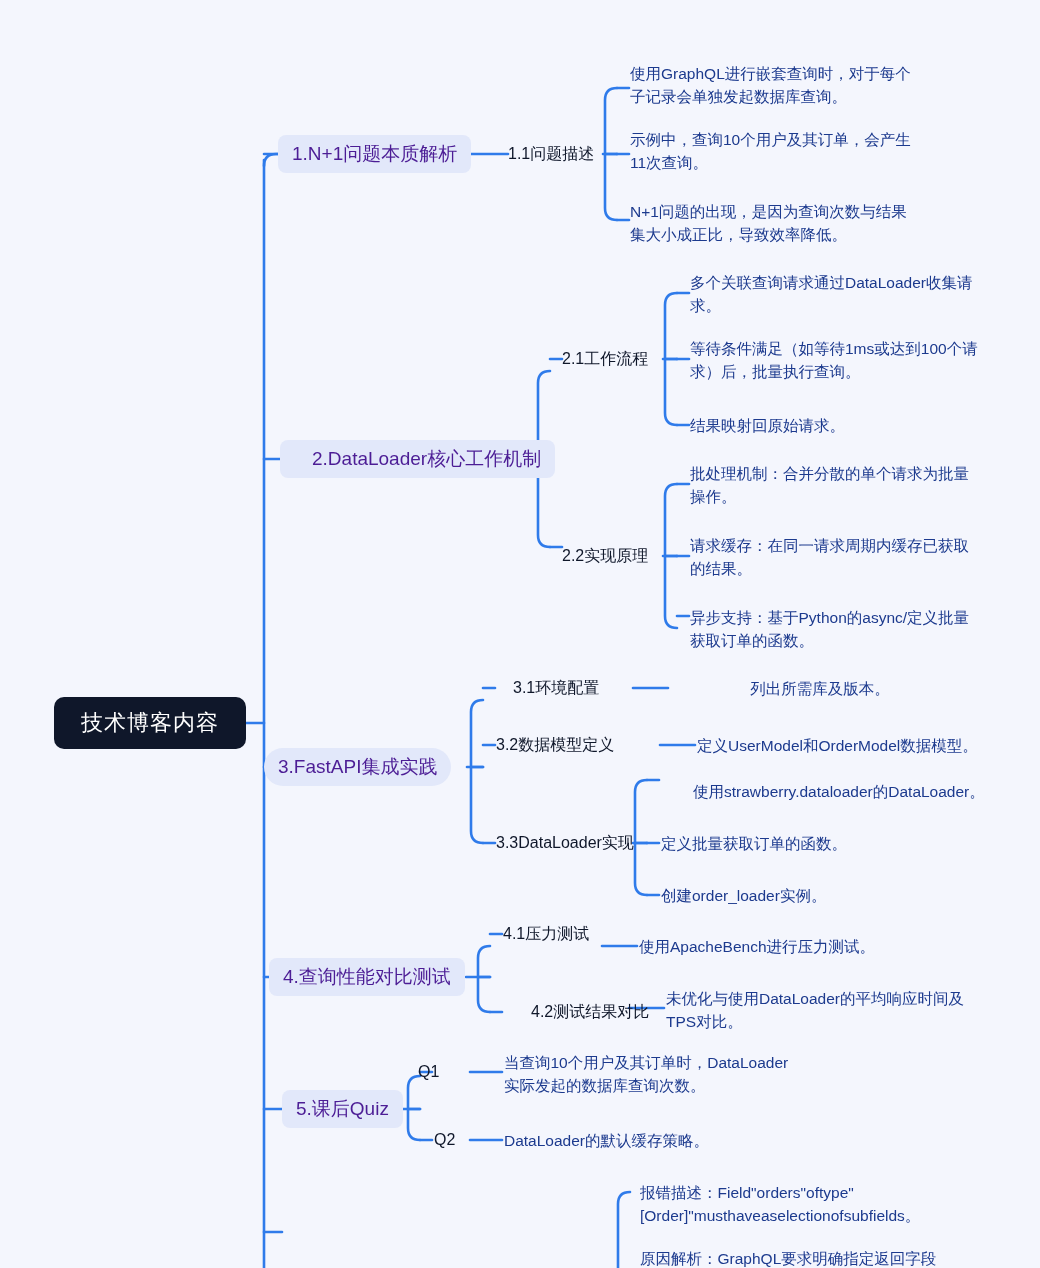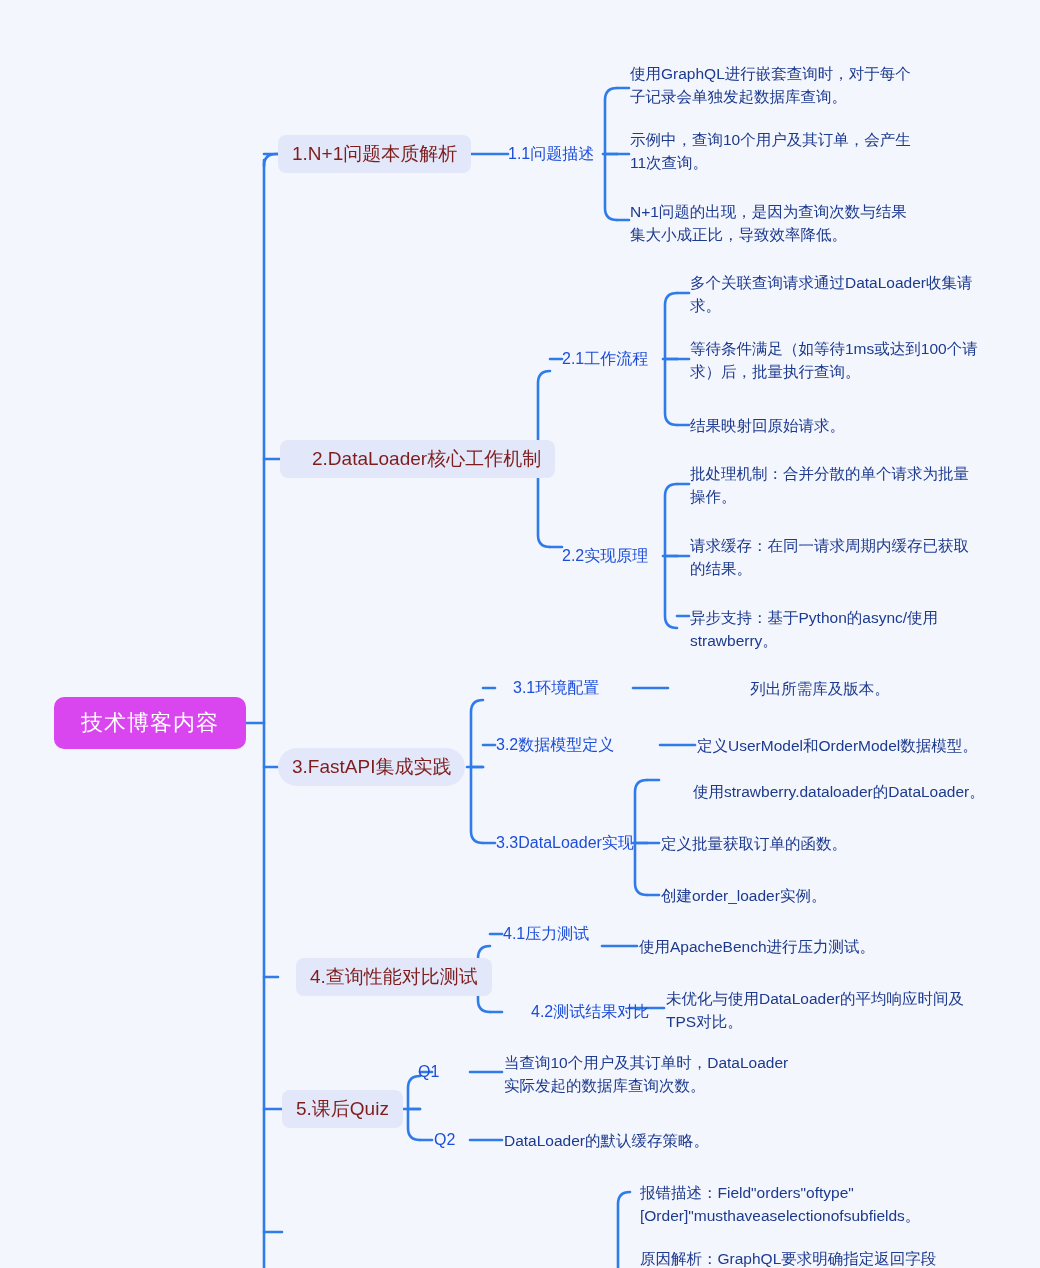--- a/index.html
+++ b/index.html
@@ -11,37 +11,37 @@
     position:relative;
   }
   #canvas{position:absolute;inset:0;width:1040px;height:1268px;}
   svg.wires{position:absolute;left:0;top:0;width:1040px;height:1268px;pointer-events:none;}
 
   .node{position:absolute;box-sizing:border-box;white-space:pre;}
 
   
   .root{
     left:54px;top:697px;width:192px;height:52px;
-    background:#d946ef;border-radius:10px;
+    background:#0f172a;border-radius:10px;
     color:#ffffff;font-size:22px;
     display:flex;align-items:center;justify-content:center;
     letter-spacing:1px;
   }
 
   
   .lvl2{
     background:#e2e8fa;border-radius:8px;
-    color:#7f1d1d;font-size:19px;
+    color:#4c1d95;font-size:19px;
     display:flex;align-items:center;justify-content:center;
     padding:0 14px;height:38px;
   }
 
   
   .lvl3{
-    color:#1d4ed8;font-size:16px;
+    color:#0f172a;font-size:16px;
     display:flex;align-items:center;
     height:22px;
   }
 
   
   .leaf{
     color:#1c3a8e;font-size:15.5px;line-height:23px;
     white-space:normal;
   }
   .leaf.one{line-height:22px;}
@@ -155,43 +155,43 @@
   </div>
   <div class="node leaf" style="left:690px;top:271px;width:292px;">多个关联查询请求通过DataLoader收集请求。</div>
   <div class="node leaf" style="left:690px;top:337px;width:292px;">等待条件满足（如等待1ms或达到100个请求）后，批量执行查询。</div>
   <div class="node leaf one" style="left:690px;top:415px;width:292px;">结果映射回原始请求。</div>
 
   <div class="node lvl3" style="left:562px;top:545px;">
     <span>2.2实现原理</span>
   </div>
   <div class="node leaf" style="left:690px;top:462px;width:292px;">批处理机制：合并分散的单个请求为批量操作。</div>
   <div class="node leaf" style="left:690px;top:534px;width:292px;">请求缓存：在同一请求周期内缓存已获取的结果。</div>
-  <div class="node leaf" style="left:690px;top:606px;width:292px;">异步支持：基于Python的async/使用strawberry。</div>
-
-  <div class="node lvl2" style="left:278px;top:748px;border-radius:19px;">
+  <div class="node leaf" style="left:690px;top:606px;width:292px;">异步支持：基于Python的async/定义批量获取订单的函数。</div>
+
+  <div class="node lvl2" style="left:264px;top:748px;border-radius:19px;">
     <span>3.FastAPI集成实践</span>
   </div>
   <div class="node lvl3" style="left:513px;top:677px;">
     <span>3.1环境配置</span>
   </div>
   <div class="node leaf one" style="left:670px;top:678px;width:300px;text-align:center;">列出所需库及版本。</div>
 
   <div class="node lvl3" style="left:496px;top:734px;">
     <span>3.2数据模型定义</span>
   </div>
   <div class="node leaf one" style="left:697px;top:735px;width:320px;">定义UserModel和OrderModel数据模型。</div>
 
   <div class="node lvl3" style="left:496px;top:832px;">
     <span>3.3DataLoader实现</span>
   </div>
   <div class="node leaf one" style="left:661px;top:781px;width:320px;margin-left:32px;">使用strawberry.dataloader的DataLoader。</div>
   <div class="node leaf one" style="left:661px;top:885px;width:320px;">创建order_loader实例。</div>
   <div class="node leaf one" style="left:661px;top:833px;width:320px;">定义批量获取订单的函数。</div>
 
-  <div class="node lvl2" style="left:296px;top:958px;">
+  <div class="node lvl2" style="left:269px;top:958px;">
     <span>4.查询性能对比测试</span>
   </div>
   <div class="node lvl3" style="left:503px;top:923px;">
     <span>4.1压力测试</span>
   </div>
   <div class="node leaf one" style="left:639px;top:936px;width:320px;">使用ApacheBench进行压力测试。</div>
 
   <div class="node lvl3" style="left:531px;top:1001px;">
     <span>4.2测试结果对比</span>
   </div>

